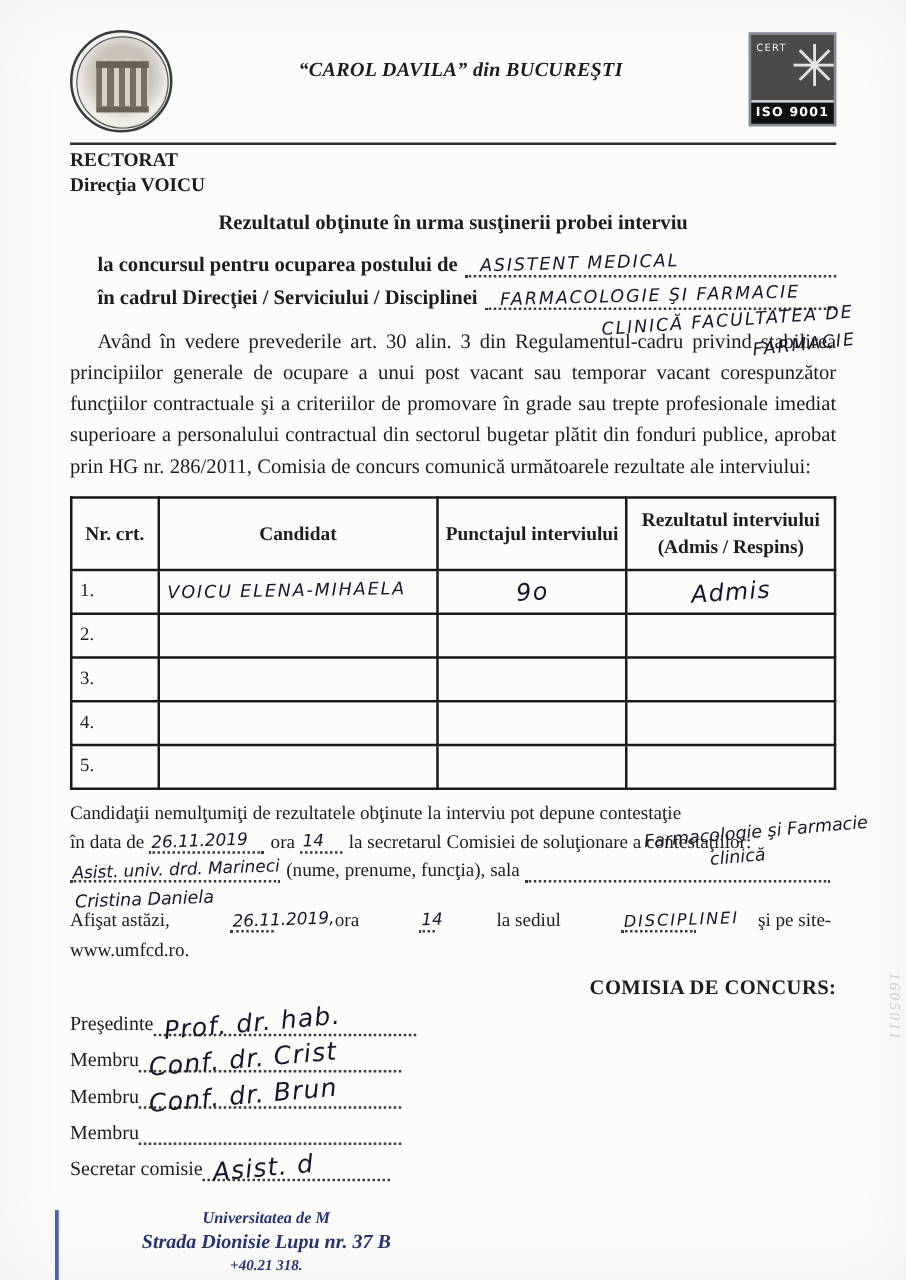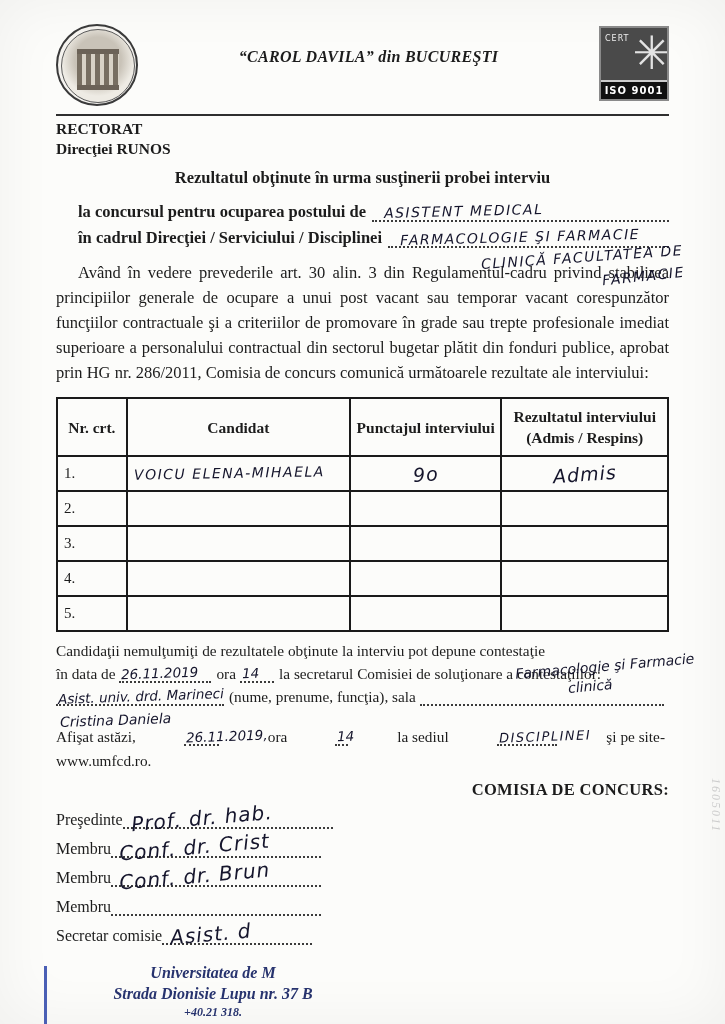--- a/index.html
+++ b/index.html
@@ -91,21 +91,21 @@
   .com-label { white-space:nowrap; }
   .com-dots { display:inline-block; border-bottom:2px dotted #3b3b3b; height:16px; position:relative; }
   .com-dots.w-sig { width:210px; }
   .hand.sig { position:absolute; left:8px; bottom:-3px; font-size:20px; white-space:nowrap;
               transform:rotate(-5deg); letter-spacing:1px; }
 
   
   .footer { position:absolute; left:58px; bottom:4px; }
   .footer-bar { position:absolute; left:-14px; top:2px; width:3px; height:58px; background:#4a5fb5; }
   .footer-text { width:310px; text-align:center; font-style:italic; font-weight:bold; color:#27336e; }
-  .f1 { font-size:16px; }
+  .f1 { font-size:13px; }
   .f2 { font-size:16px; margin-top:3px; }
   .f3 { font-size:12px; margin-top:2px; }
 
   .edge-mark { position:absolute; right:2px; top:778px; writing-mode:vertical-rl;
                color:#cccccc; font-size:12px; font-style:italic; letter-spacing:2px; }
 </style>
 </head>
 <body>
 
 <div class="page">
@@ -125,21 +125,21 @@
           <span class="cert-text">CERT</span>
           <span class="badge-flower">✳</span>
         </div>
         <div class="badge-strip">ISO 9001</div>
       </div>
     </div>
 
     <div class="rule"></div>
 
     <div class="rectorat">RECTORAT</div>
-    <div class="directia">Direcţiei RUNOS</div>
+    <div class="directia">Direcţia VOICU</div>
 
     <div class="doc-title">Rezultatul obţinute în urma susţinerii probei interviu</div>
 
     <div class="fill-line">
       <span class="lbl">la concursul pentru ocuparea postului de</span>
       <span class="dotfill">
         <span class="hand caps fill-hand">ASISTENT MEDICAL</span>
       </span>
     </div>
 

